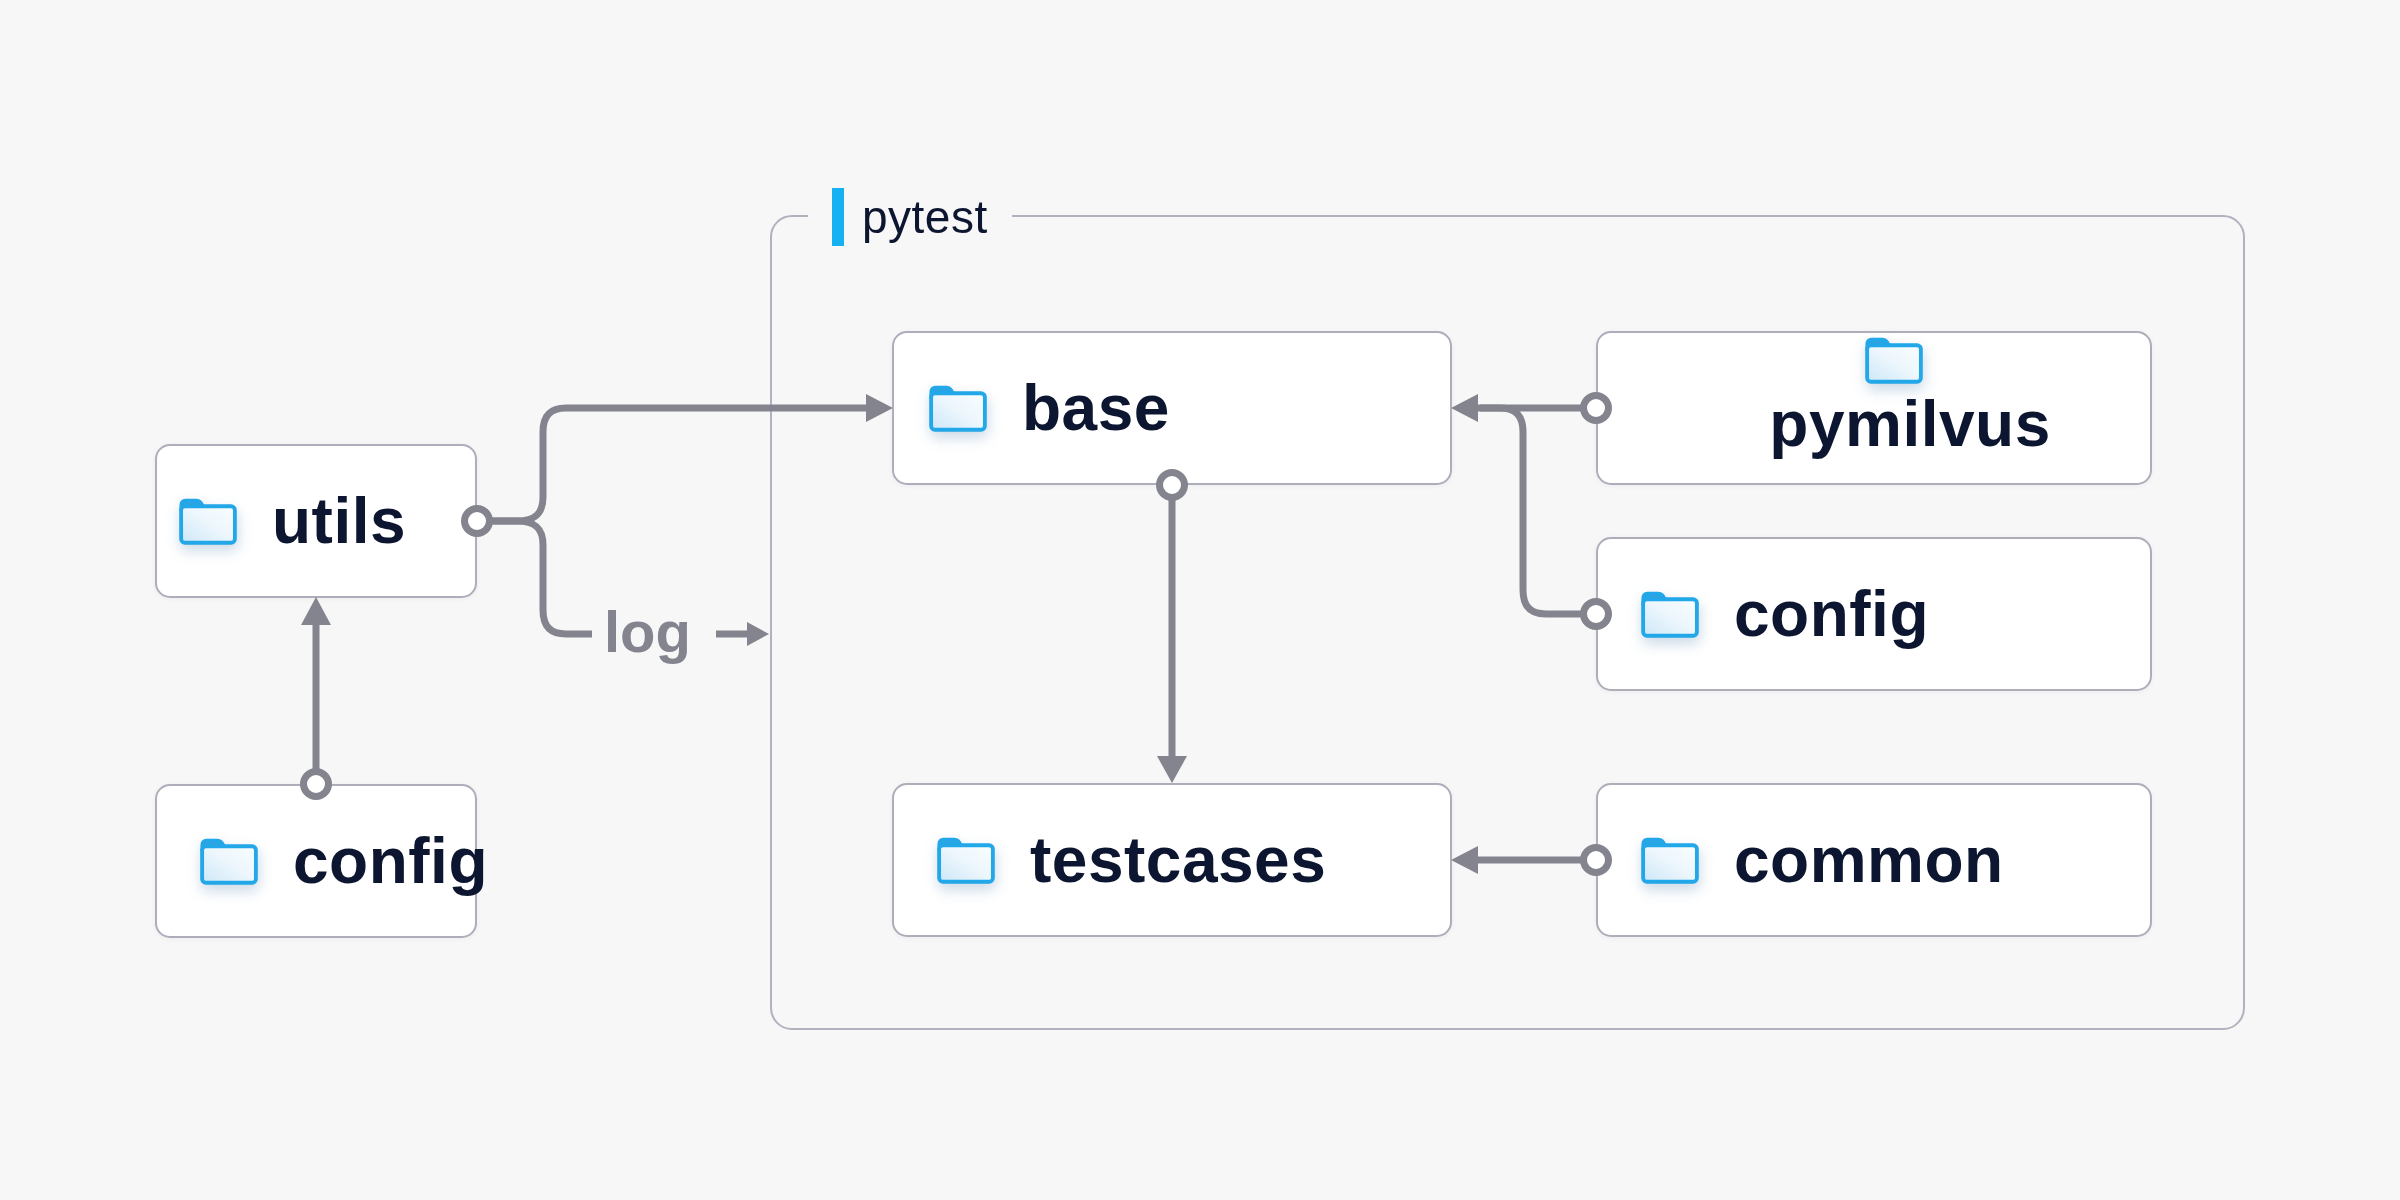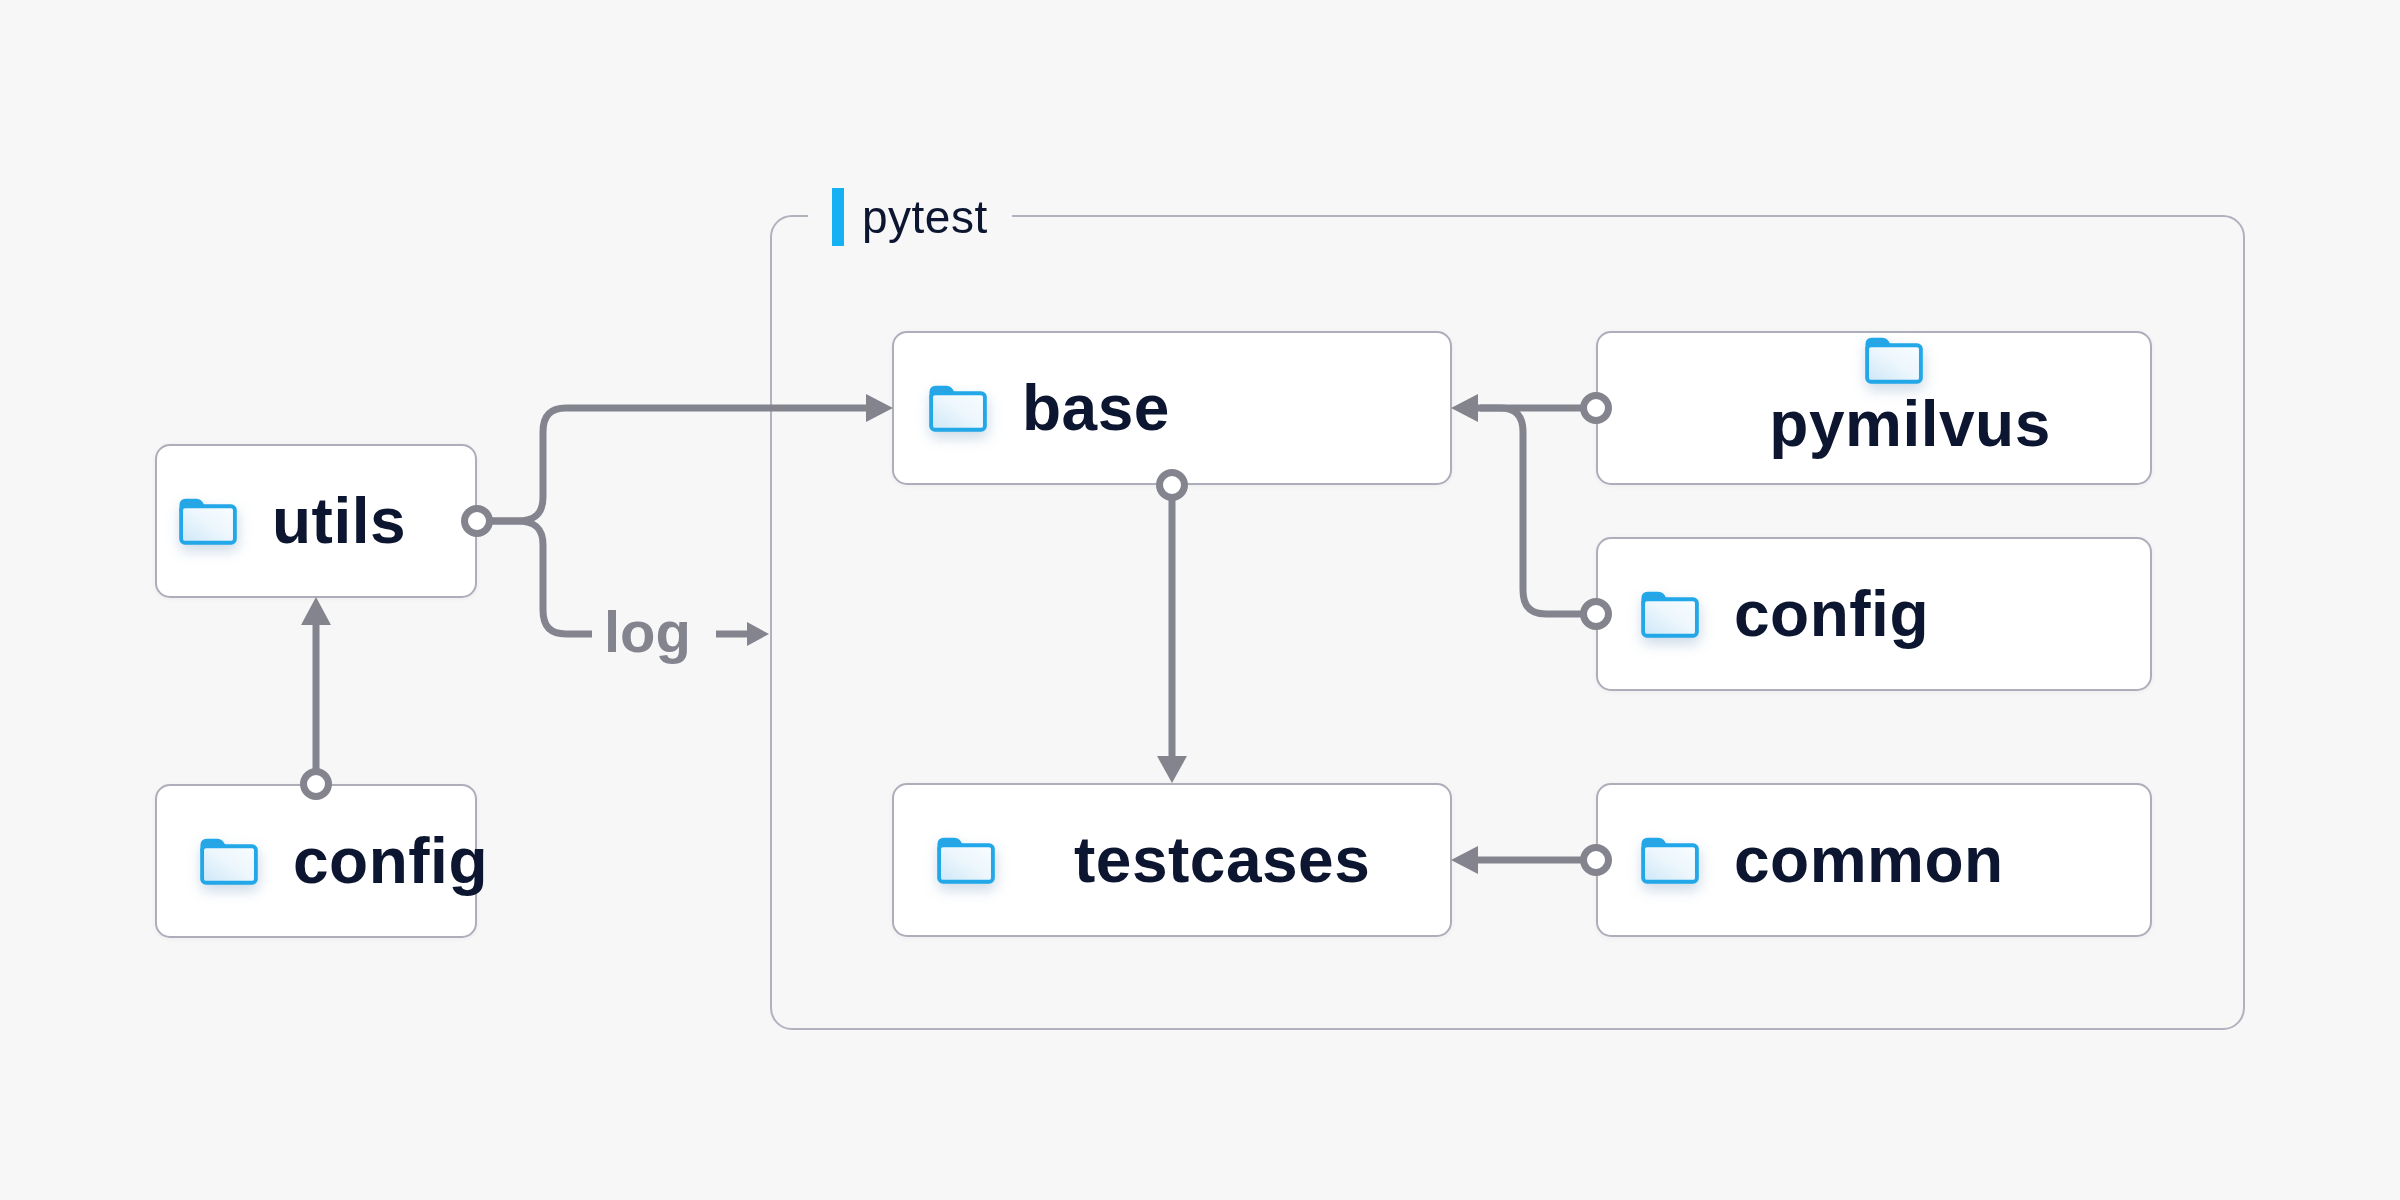--- a/index.html
+++ b/index.html
@@ -42,21 +42,21 @@
   .node .node-label {
     margin-left:32px; font-size:64px; font-weight:700; color:#0d1630;
     letter-spacing:0.5px; white-space:nowrap;
   }
 
   .node-utils     { left:155px;  top:444px; width:322px;padding-left:19px; }
   .node-config    { left:155px;  top:784px; width:322px; }
   .node-base      { left:892px;  top:331px; width:560px;padding-left:32px; }
   .node-pymilvus  { left:1596px; top:331px; width:556px;flex-direction:column; }
   .node-check     { left:1596px; top:537px; width:556px; }
-  .node-testcases { left:892px;  top:783px; width:560px;gap:44px; }
+  .node-testcases { left:892px;  top:783px; width:560px; }
   .node-common    { left:1596px; top:783px; width:556px; }
 
   
   .edge-label-log {
     position:absolute; left:604px; top:599px;
     font-size:58px; font-weight:700; color:#84848f; line-height:66px;
   }
 
   
   svg.wires {

